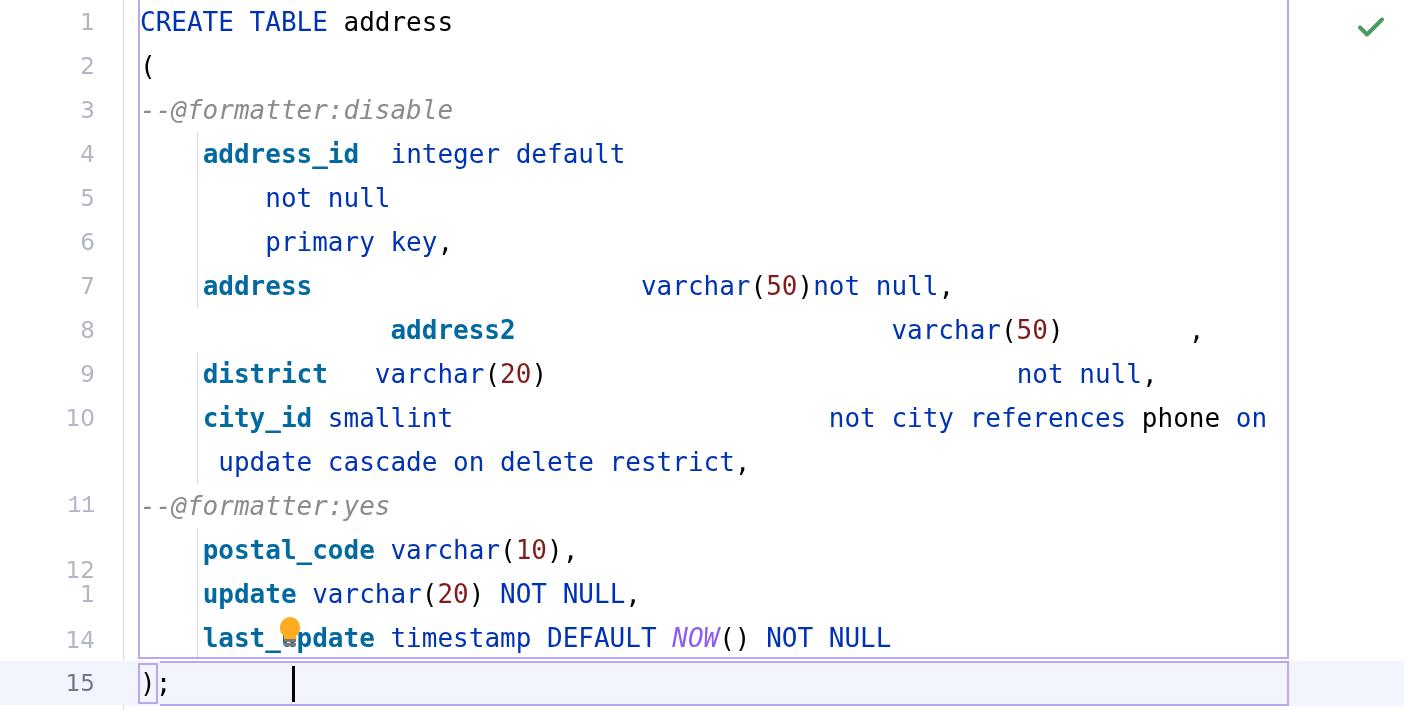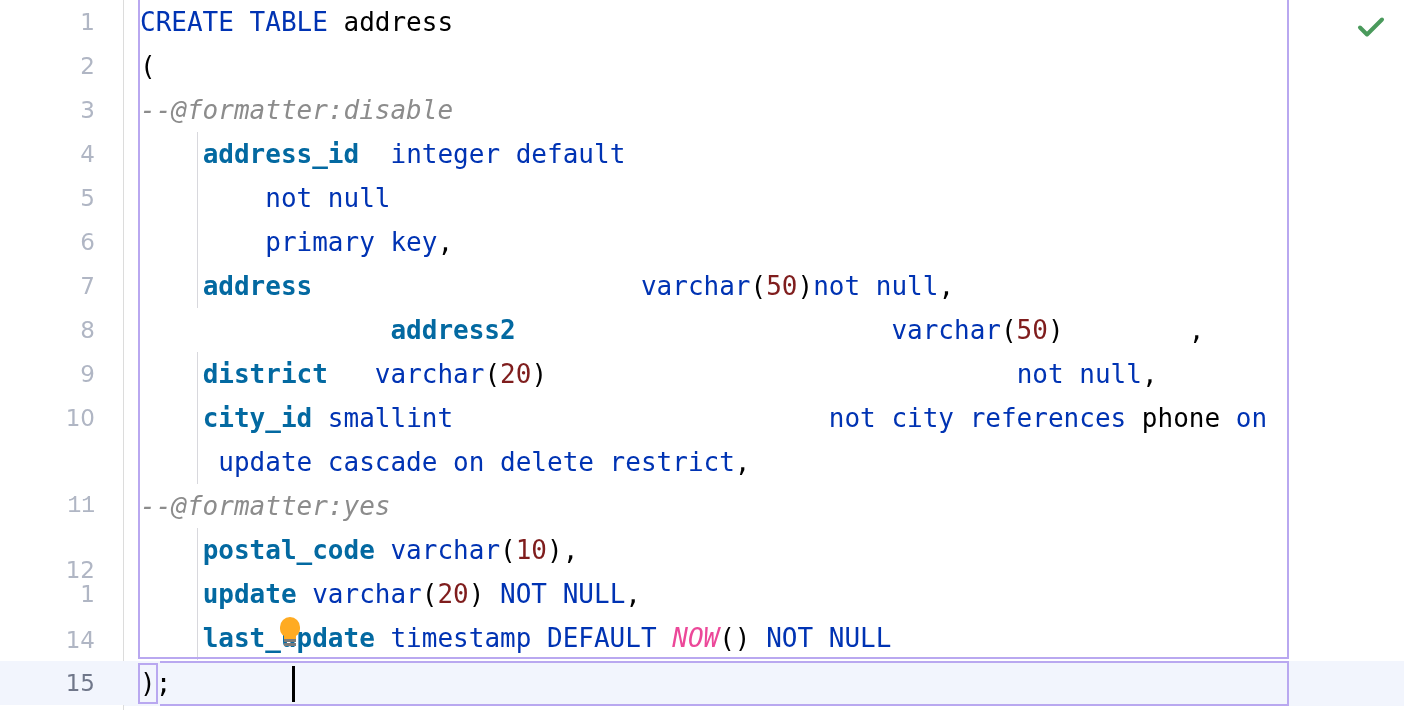--- a/index.html
+++ b/index.html
@@ -107,21 +107,21 @@
     color: #000000;
   }
 
   
   .tk-kw       { color: #0033b3; }
   .tk-ident    { color: #000000; }
   .tk-col      { color: #0369a1; font-weight: bold; }
   .tk-num      { color: #7f1d1d; }
   .tk-punct    { color: #000000; }
   .tk-comment  { color: #8c8c8c; font-style: italic; }
-  .tk-func     { color: #ec4899; font-style: italic; }
+  .tk-func     { color: #8b5cf6; font-style: italic; }
 
   
   .brace-box {
     position: absolute;
     left: 14px;
     top: 663px;
     width: 20px;
     height: 41px;
     border: 2px solid #b9a8f0;
     box-sizing: border-box;

